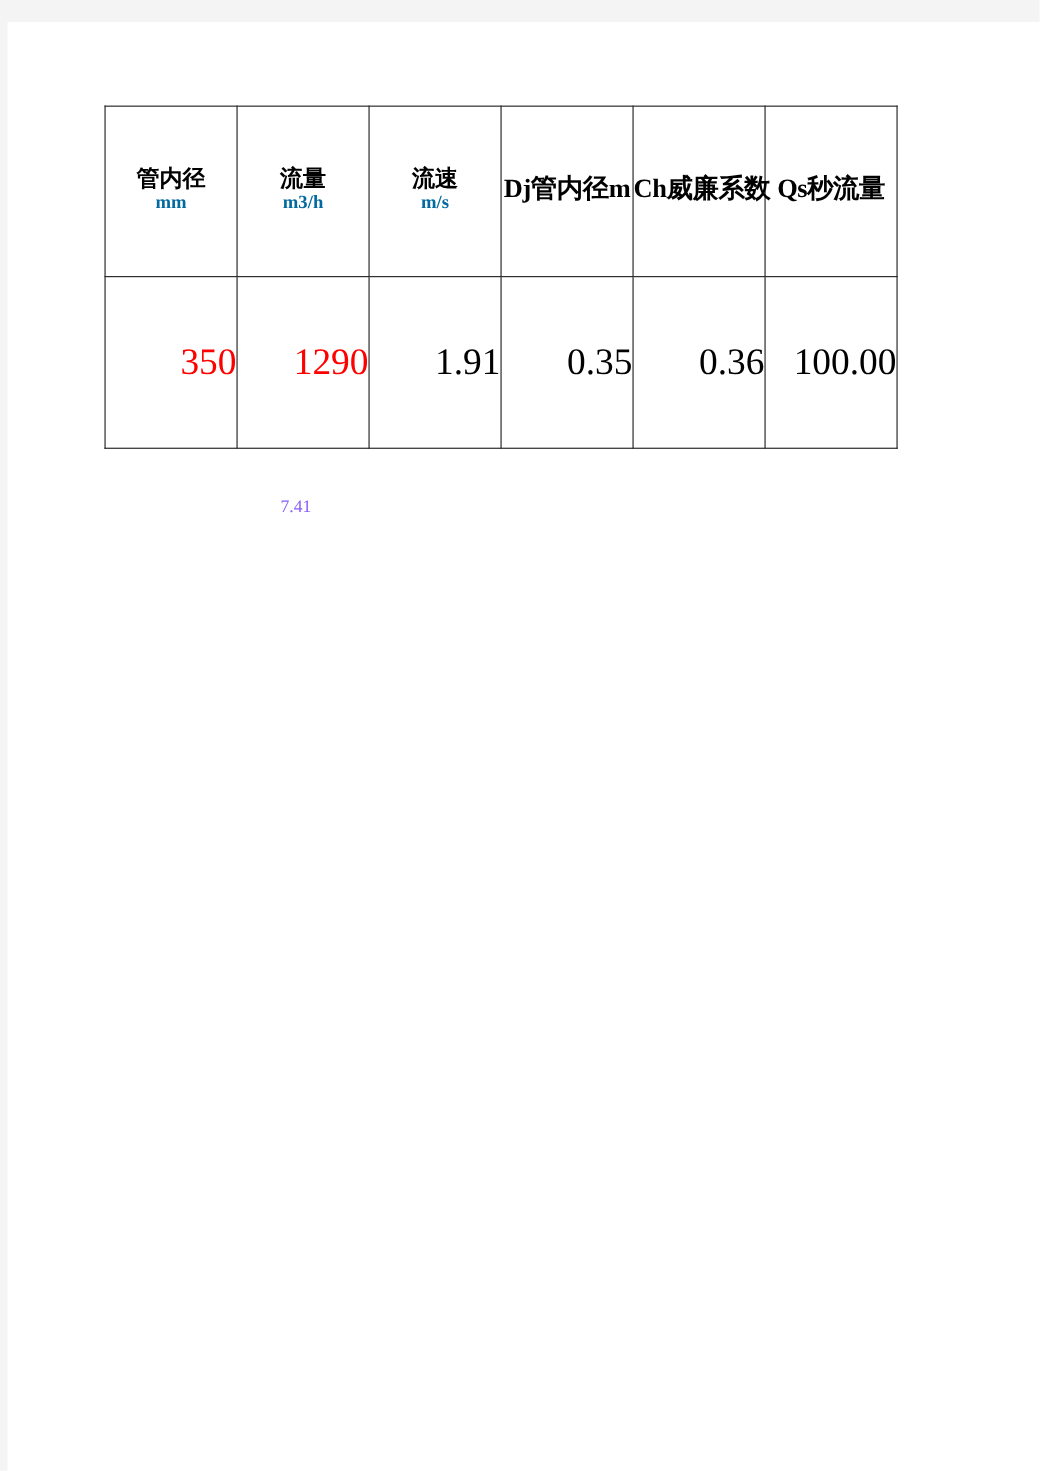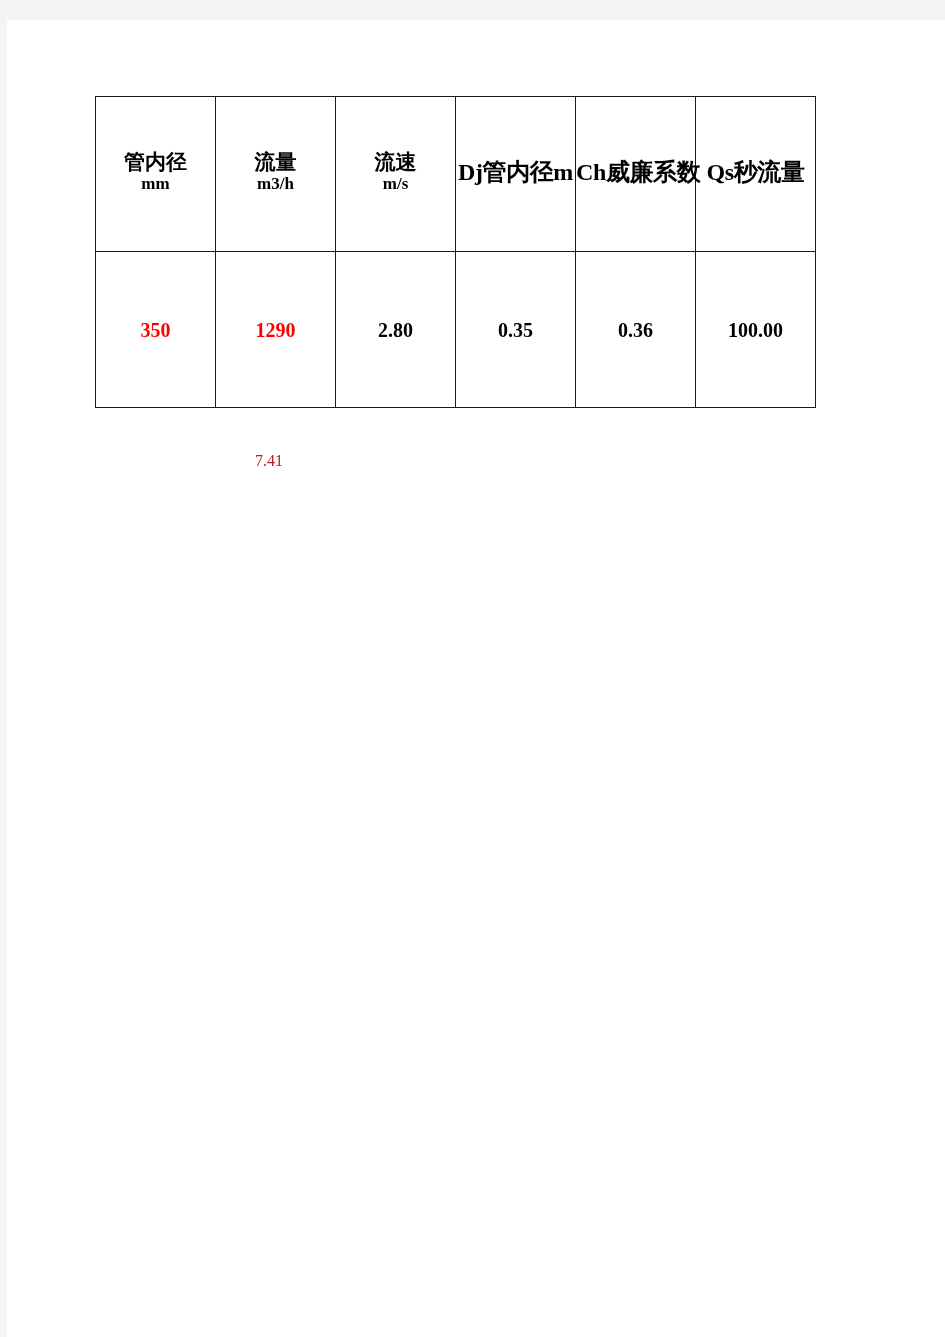--- a/index.html
+++ b/index.html
@@ -68,53 +68,54 @@
     display: block;
     font-size: 21px;
     font-weight: 700;
     color: #000000;
     letter-spacing: 0px;
   }
   .hdr-unit {
     display: block;
     font-size: 17px;
     font-weight: 700;
-    color: #000000;
+    color: #0369a1;
     letter-spacing: 0px;
   }
   
   .hdr-cell-inner.compact .hdr-cn {
     font-size: 24px;
     white-space: nowrap;
     letter-spacing: -0.4px;
   }
 
   
   .data-row td {
     height: 155px;
   }
   .data-val {
     display: block;
-    font-size: 20px;
-    font-weight: 700;
+    font-size: 34px;
+    font-weight: 400;
     color: #000000;
     line-height: 1;
+    text-align: right;
   }
   .data-val.red {
     color: #ff0000;
   }
 
   
   .note-7 {
     position: absolute;
     left: 255px;
     top: 452px;
     font-size: 16px;
     font-weight: 400;
-    color: #b91c1c;
+    color: #8b5cf6;
     font-family: "Liberation Serif", "DejaVu Serif", serif;
   }
 </style>
 </head>
 <body>
 
 <div class="top-band"></div>
 <div class="left-strip"></div>
 <div class="page-sheet"></div>
 
@@ -164,21 +165,21 @@
       </td>
     </tr>
     <tr class="data-row">
       <td>
         <span class="data-val red">350</span>
       </td>
       <td>
         <span class="data-val red">1290</span>
       </td>
       <td>
-        <span class="data-val">2.80</span>
+        <span class="data-val">1.91</span>
       </td>
       <td>
         <span class="data-val">0.35</span>
       </td>
       <td>
         <span class="data-val">0.36</span>
       </td>
       <td>
         <span class="data-val">100.00</span>
       </td>

